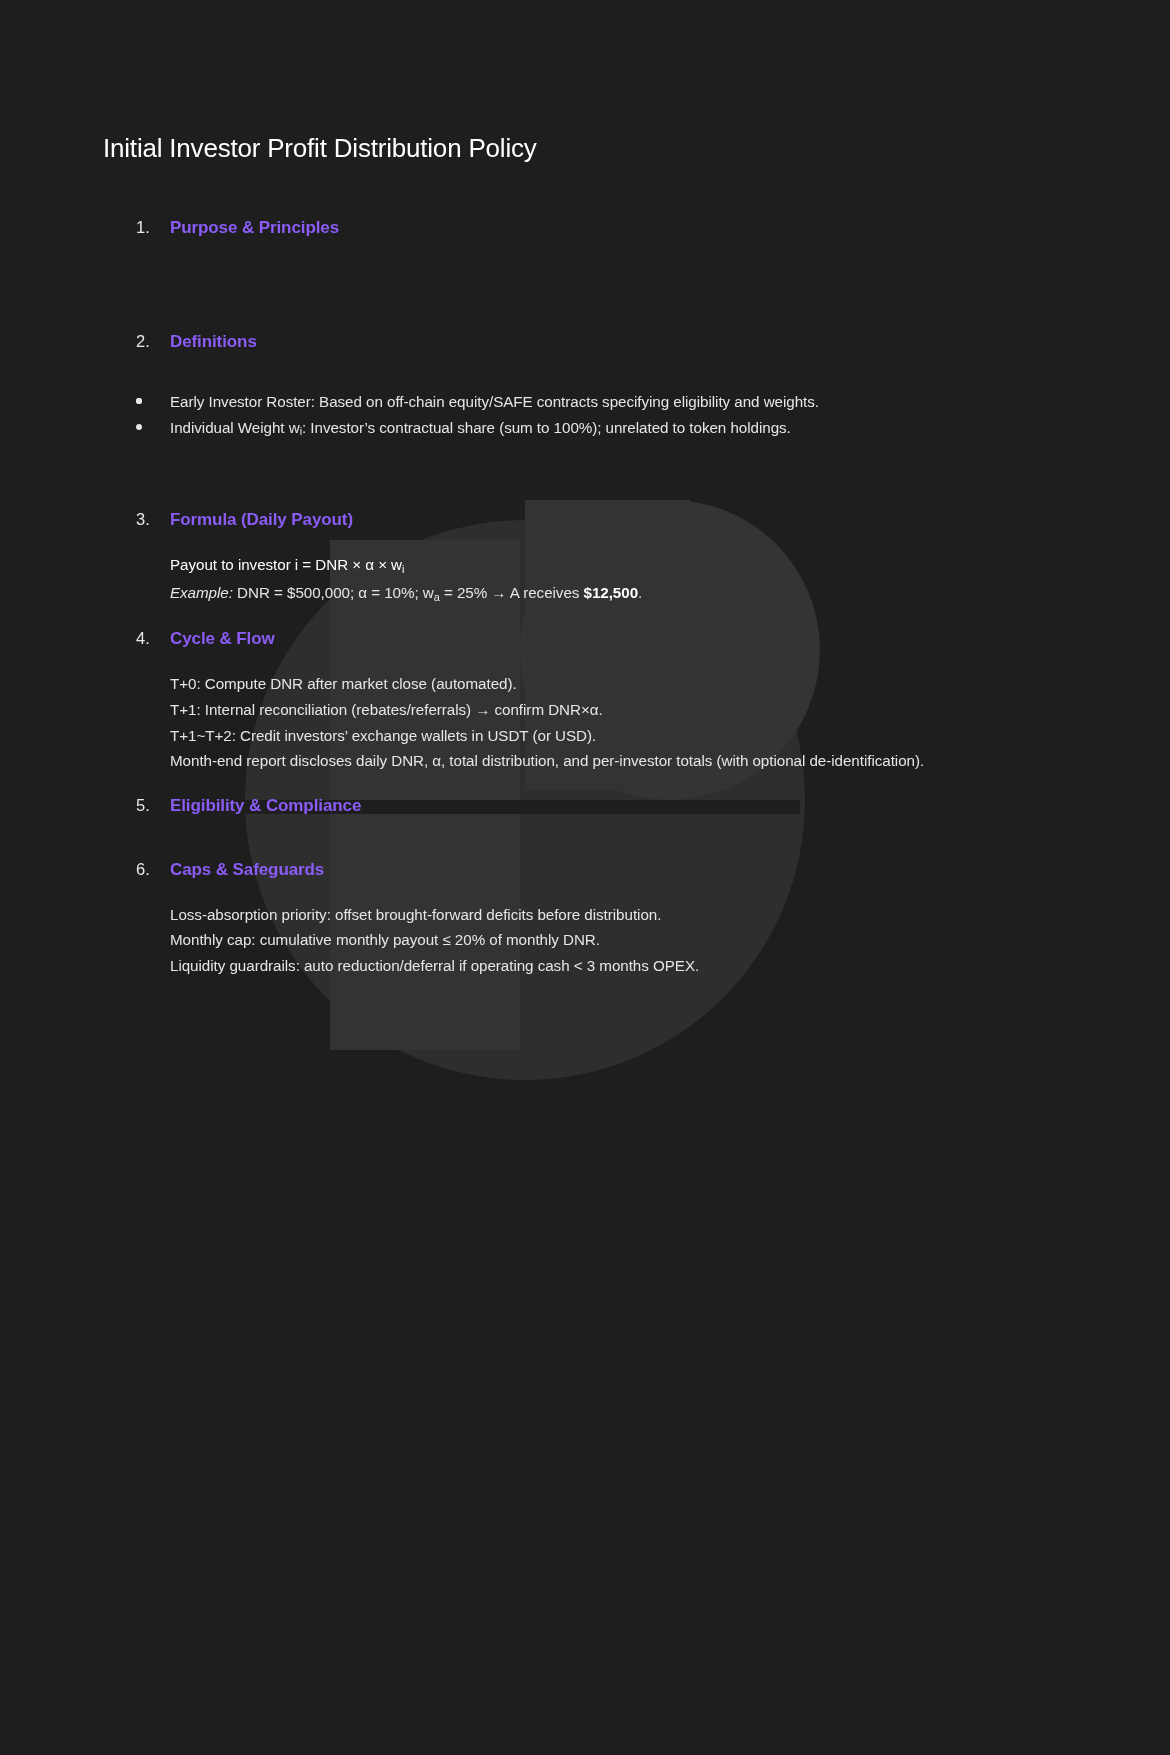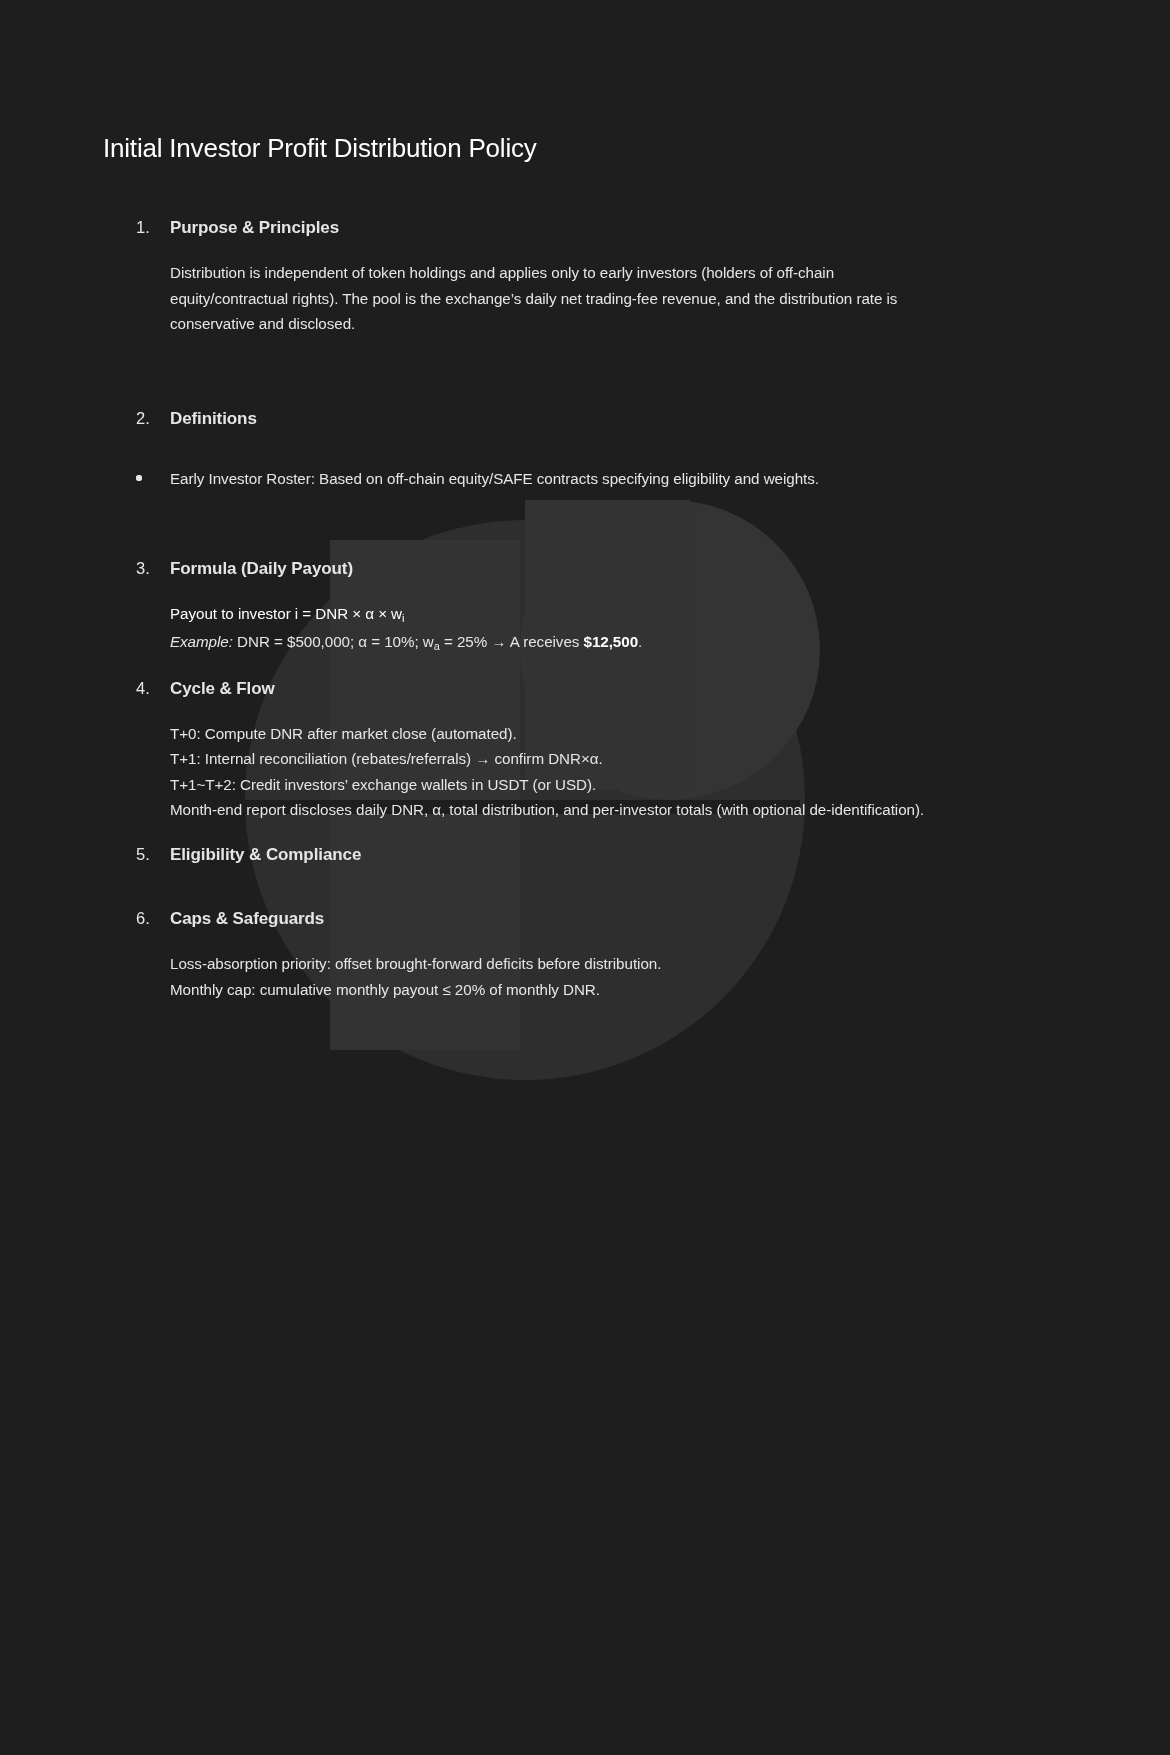--- a/index.html
+++ b/index.html
@@ -108,21 +108,21 @@
   .section-num {
     width: 34px;
     flex: 0 0 34px;
     font-size: 16.5px;
     color: #e8e8e8;
     font-weight: normal;
   }
   .section-title {
     font-size: 17px;
     font-weight: bold;
-    color: #e5e5e5;
+    color: #8b5cf6;
     letter-spacing: -0.1px;
   }
 
   .section-body {
     margin: 0;
     padding: 0 230px 0 170px;
     font-size: 15.2px;
     line-height: 25.6px;
     color: #e6e6e6;
     letter-spacing: -0.05px;
@@ -200,34 +200,34 @@
   <h1 id="doc-title">Initial Investor Profit Distribution Policy</h1>
 
   <div class="content">
 
     <div class="section">
       <div class="section-head">
         <span class="section-num">1.</span>
         <span class="section-title">Purpose &amp; Principles</span>
       </div>
       <div class="gap-s1-body"></div>
-      <p class="section-body">Distribution is independent of token holdings and applies only to early investors (holders of off-chain equity/contractual rights). The pool is the exchange’s daily net trading-fee revenue, and the distribution rate is conservative and disclosed.</p>
     </div>
 
     <div class="gap-after-p1"></div>
 
     <div class="section">
       <div class="section-head">
         <span class="section-num">2.</span>
         <span class="section-title">Definitions</span>
       </div>
       <div class="gap-s2-list"></div>
       <ul class="bullets">
         <li><span class="bullet-dot"></span></li>
         <li><span class="bullet-dot"></span><span>Early Investor Roster: Based on off-chain equity/SAFE contracts specifying eligibility and weights.</span></li>
+        <li><span class="bullet-dot"></span><span>Individual Weight w<sub>i</sub>: Investor’s contractual share (sum to 100%); unrelated to token holdings.</span></li>
       </ul>
     </div>
 
     <div class="gap-after-list"></div>
 
     <div class="section">
       <div class="section-head">
         <span class="section-num">3.</span>
         <span class="section-title">Formula (Daily Payout)</span>
       </div>
@@ -268,17 +268,18 @@
 
     <div class="section">
       <div class="section-head">
         <span class="section-num">6.</span>
         <span class="section-title">Caps &amp; Safeguards</span>
       </div>
       <div class="gap-s6-body"></div>
       <p class="section-body">
         <span>Loss-absorption priority: offset brought-forward deficits before distribution.</span><br>
         <span>Monthly cap: cumulative monthly payout ≤ 20% of monthly DNR.</span><br>
+        <span>Liquidity guardrails: auto reduction/deferral if operating cash &lt; 3 months OPEX.</span>
       </p>
     </div>
 
   </div>
 </div>
 
 </body></html>

